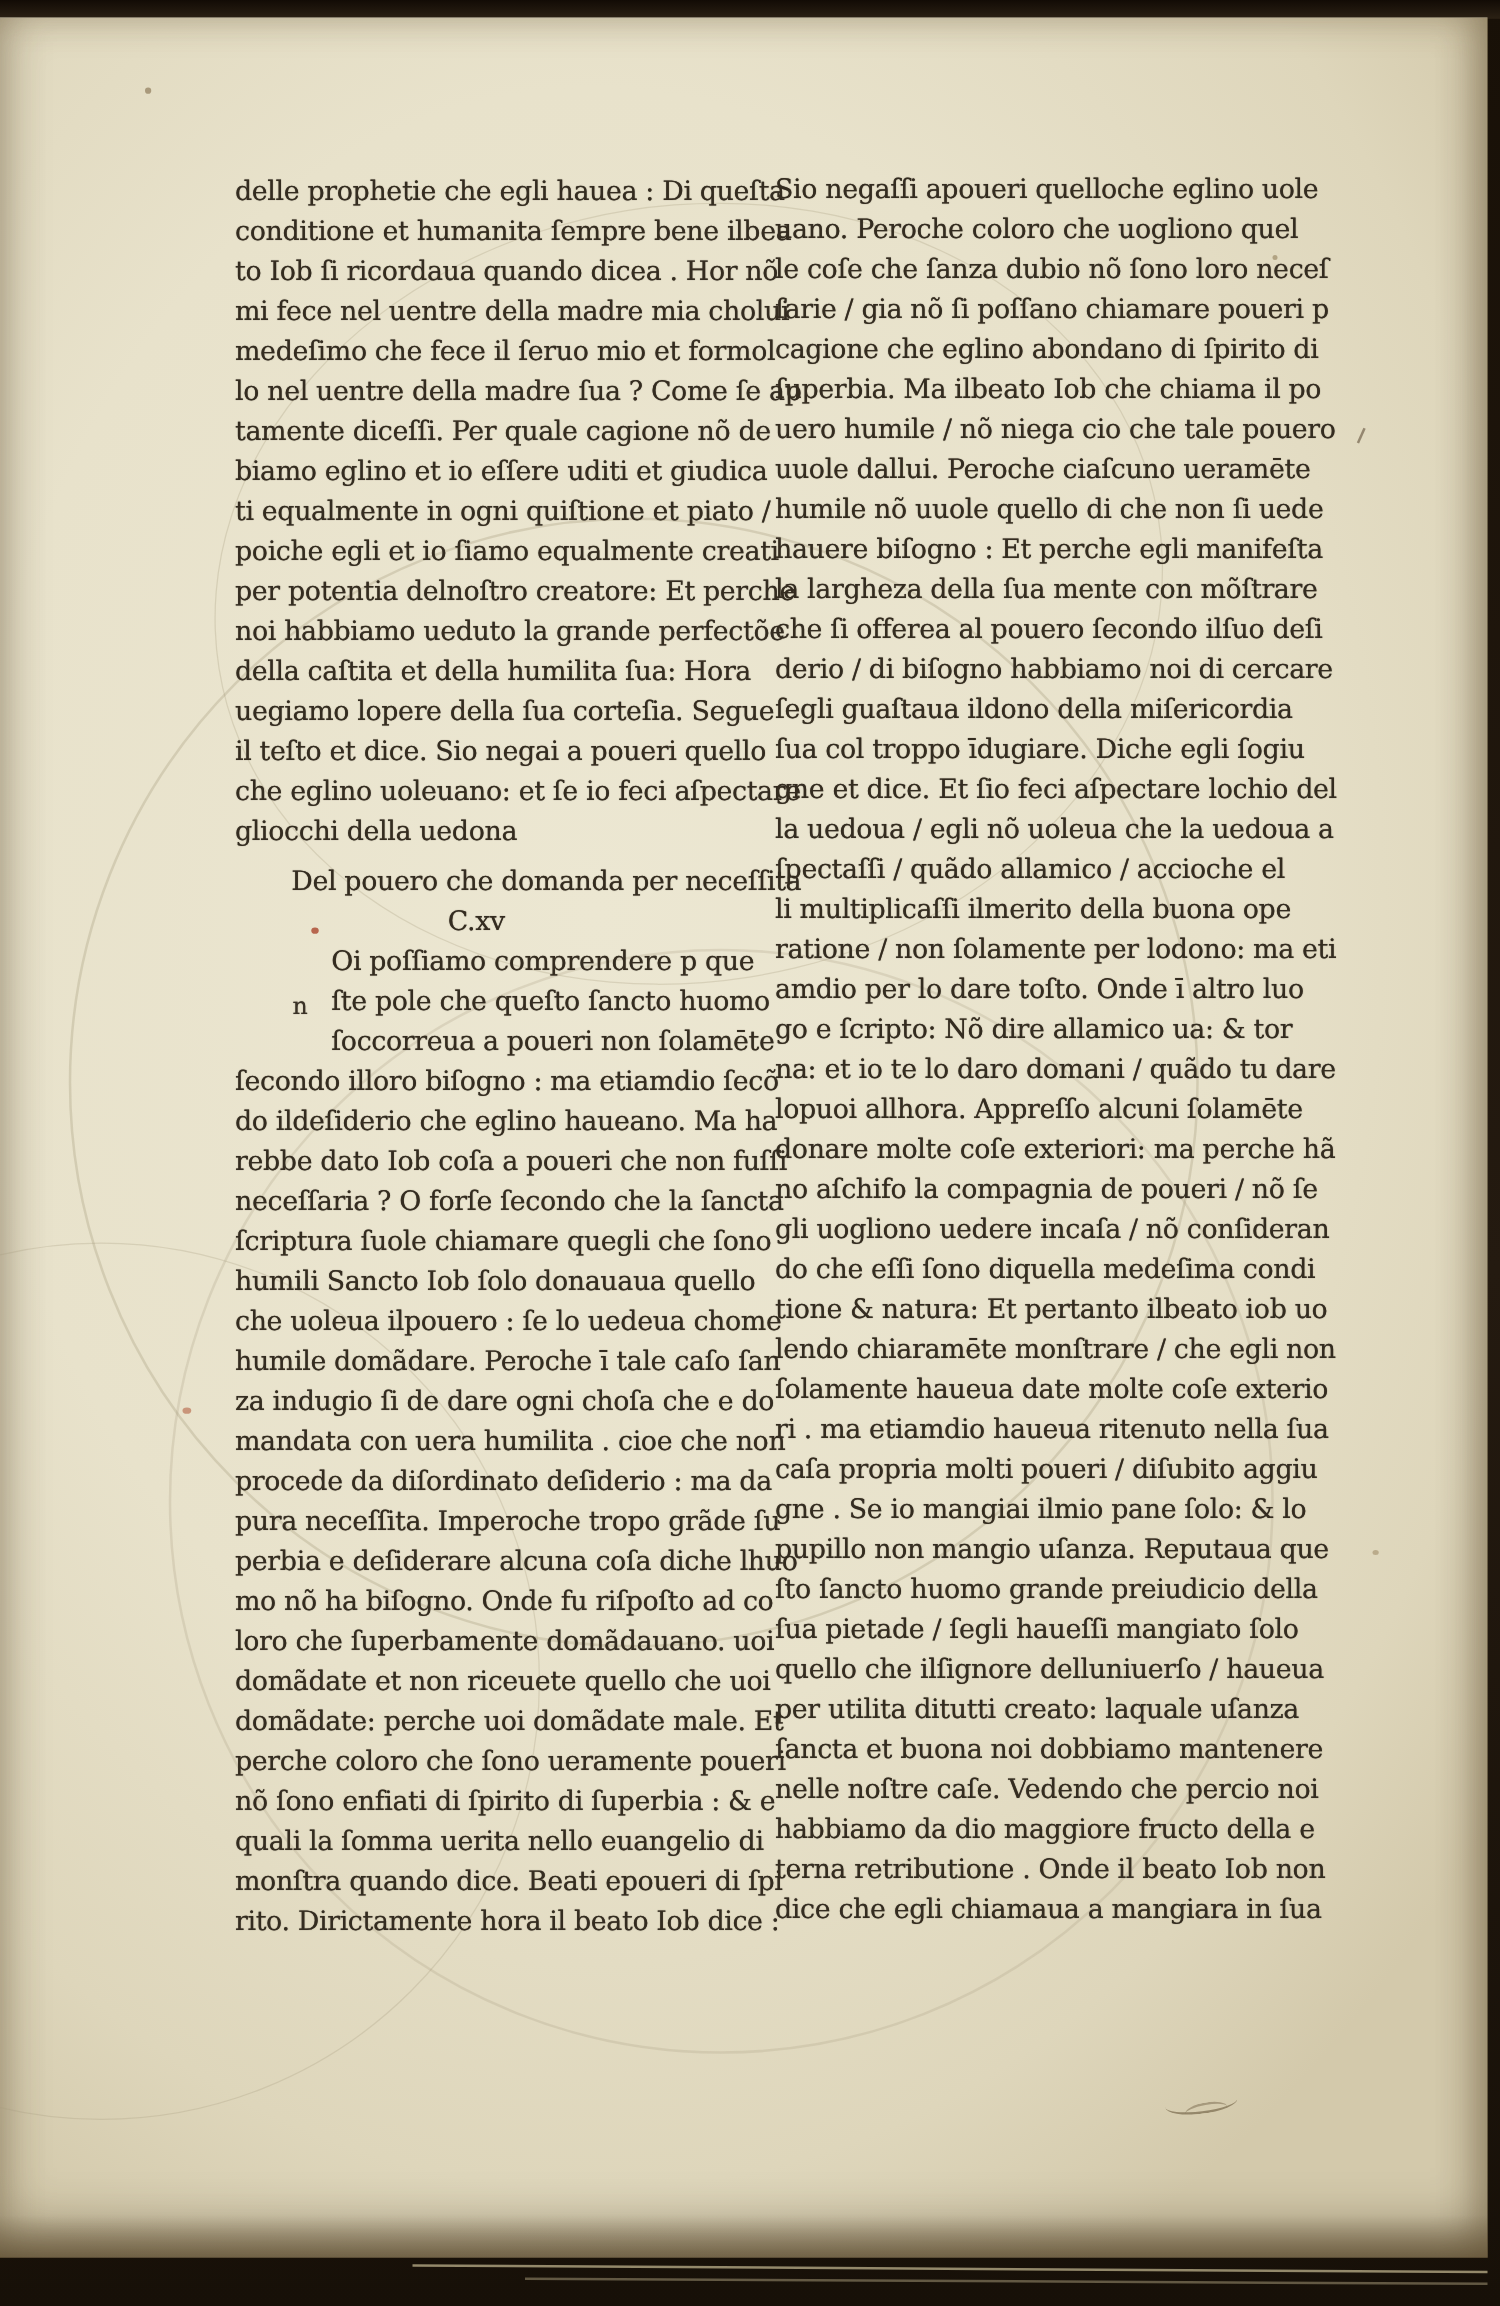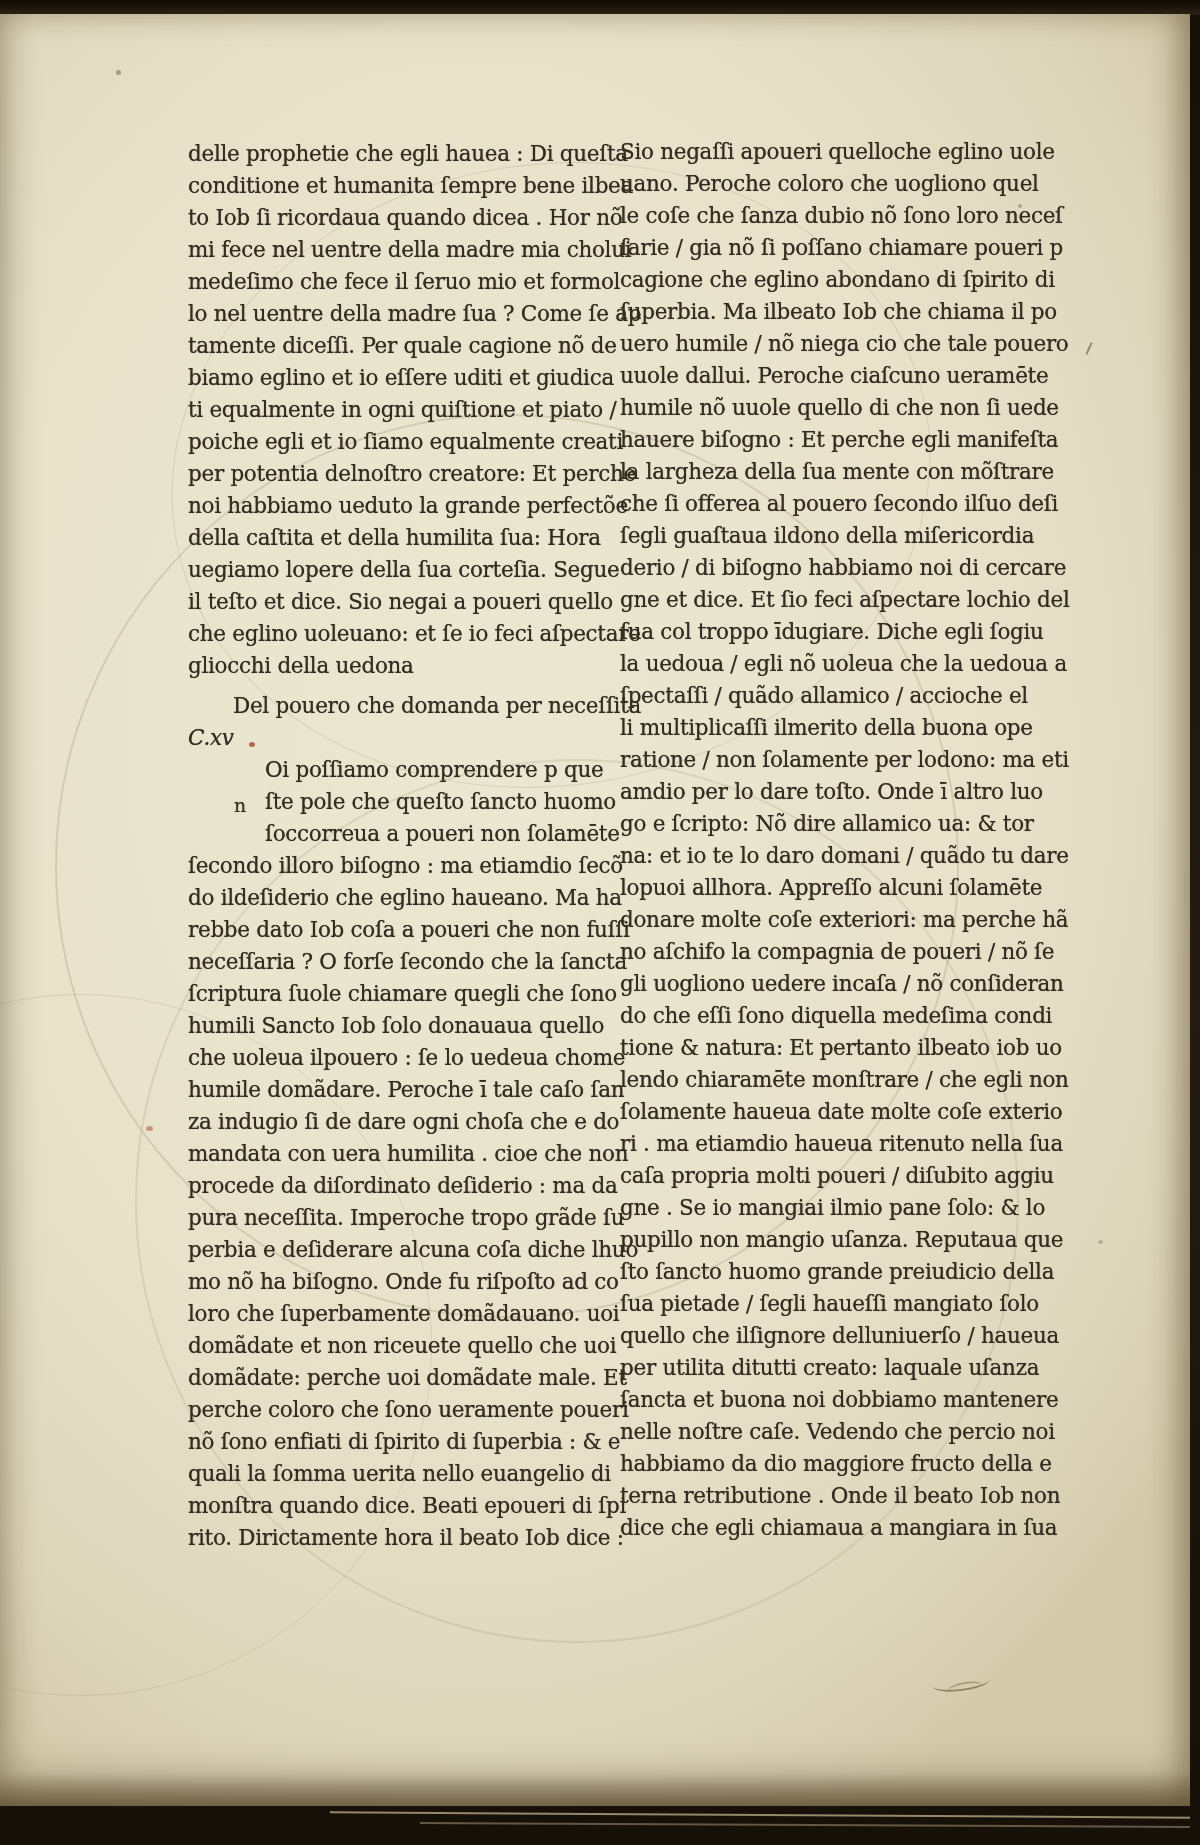--- a/index.html
+++ b/index.html
@@ -25,21 +25,21 @@
   .arc2{left:135px;top:745px;width:880px;height:880px;border:2px solid rgba(170,160,130,.26);}
   .arc3{left:170px;top:150px;width:760px;height:620px;border:1px solid rgba(170,160,130,.30);transform:rotate(-9deg);}
   .arc4{left:-270px;top:980px;width:700px;height:700px;border:1px solid rgba(165,155,125,.28);}
   
   .col{position:absolute;width:402px;color:#342c20;font-size:21.5px;
        letter-spacing:-0.3px;text-shadow:0 0 .7px rgba(52,44,32,.8);}
   .col-left{left:188px;top:124px;}
   .col-right{left:620px;top:122px;}
   .tline{height:32px;line-height:32px;white-space:nowrap;}
   .heading{height:32px;line-height:32px;margin-top:8px;padding-left:45px;white-space:nowrap;}
-  .chapnum{height:32px;line-height:32px;text-align:left;padding-right:16px;font-style:italic;}
+  .chapnum{height:32px;line-height:32px;text-align:center;padding-right:16px;}
   .block2{position:relative;}
   .indent-block .tline{padding-left:77px;}
   .guide-letter{position:absolute;left:46px;top:40px;font-size:19px;color:#3a3226;}
   
   .speck{position:absolute;border-radius:50%;}
   .speck-red1{left:249px;top:728px;width:6px;height:5px;background:rgba(170,70,45,.8);}
   .speck-red2{left:146px;top:1112px;width:7px;height:5px;background:rgba(175,85,55,.55);}
   .speck-br1{left:116px;top:56px;width:5px;height:5px;background:rgba(110,85,50,.5);}
   .speck-br2{left:1018px;top:190px;width:4px;height:4px;background:rgba(120,95,55,.45);}
   .speck-br3{left:1098px;top:1226px;width:5px;height:4px;background:rgba(130,105,65,.4);}
@@ -127,24 +127,24 @@
       <div class="tline">le coſe che ſanza dubio nõ ſono loro neceſ</div>
       <div class="tline">ſarie / gia nõ ſi poſſano chiamare poueri p</div>
       <div class="tline">cagione che eglino abondano di ſpirito di</div>
       <div class="tline">ſuperbia. Ma ilbeato Iob che chiama il po</div>
       <div class="tline">uero humile / nõ niega cio che tale  pouero</div>
       <div class="tline">uuole dallui.  Peroche ciaſcuno ueramēte</div>
       <div class="tline">humile nõ uuole quello di che non ſi uede</div>
       <div class="tline">hauere biſogno : Et perche egli  manifeſta</div>
       <div class="tline">la largheza della ſua mente con mõſtrare</div>
       <div class="tline">che ſi offerea al pouero ſecondo ilſuo deſi</div>
+      <div class="tline">derio / di biſogno habbiamo noi di cercare</div>
       <div class="tline">ſegli guaſtaua ildono della miſericordia</div>
-      <div class="tline">derio / di biſogno habbiamo noi di cercare</div>
+      <div class="tline">ſua col troppo īdugiare. Diche egli ſogiu</div>
       <div class="tline">gne et dice. Et ſio feci aſpectare lochio del</div>
-      <div class="tline">ſua col troppo īdugiare. Diche egli ſogiu</div>
       <div class="tline">la uedoua / egli nõ uoleua che la uedoua a</div>
       <div class="tline">ſpectaſſi / quãdo allamico /  accioche el</div>
       <div class="tline">li multiplicaſſi ilmerito della buona  ope</div>
       <div class="tline">ratione / non ſolamente per lodono: ma eti</div>
       <div class="tline">amdio per lo dare toſto.  Onde ī altro luo</div>
       <div class="tline">go e ſcripto: Nõ dire  allamico ua:  &amp; tor</div>
       <div class="tline">na: et io te lo daro domani / quãdo tu  dare</div>
       <div class="tline">lopuoi allhora. Appreſſo alcuni  ſolamēte</div>
       <div class="tline">donare molte coſe exteriori: ma perche hã</div>
       <div class="tline">no aſchifo la compagnia de poueri / nõ ſe</div>

